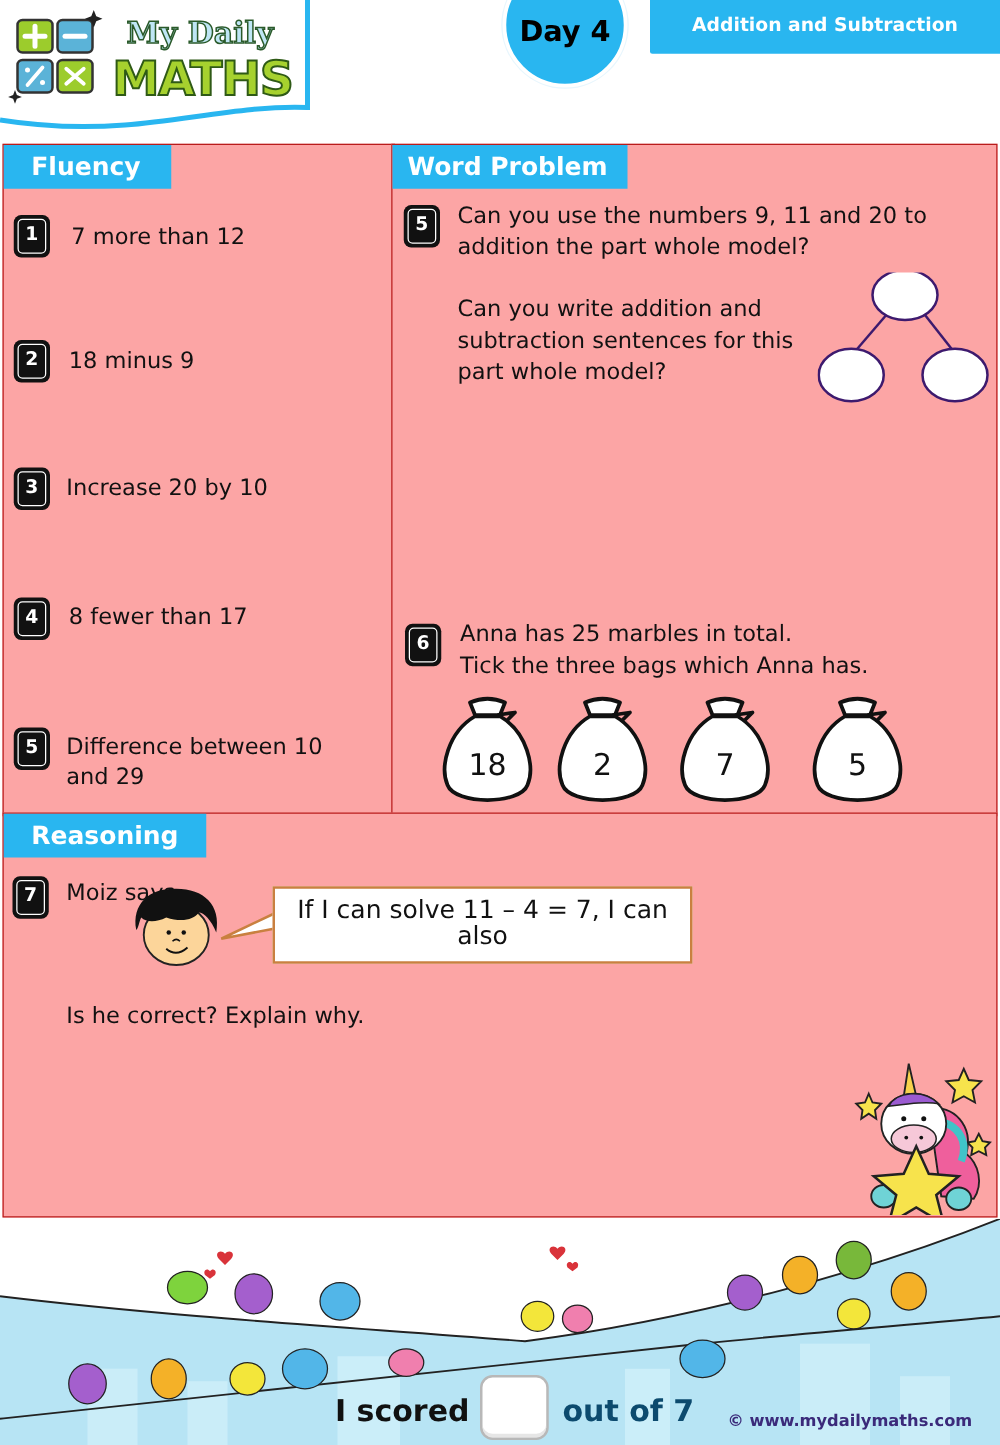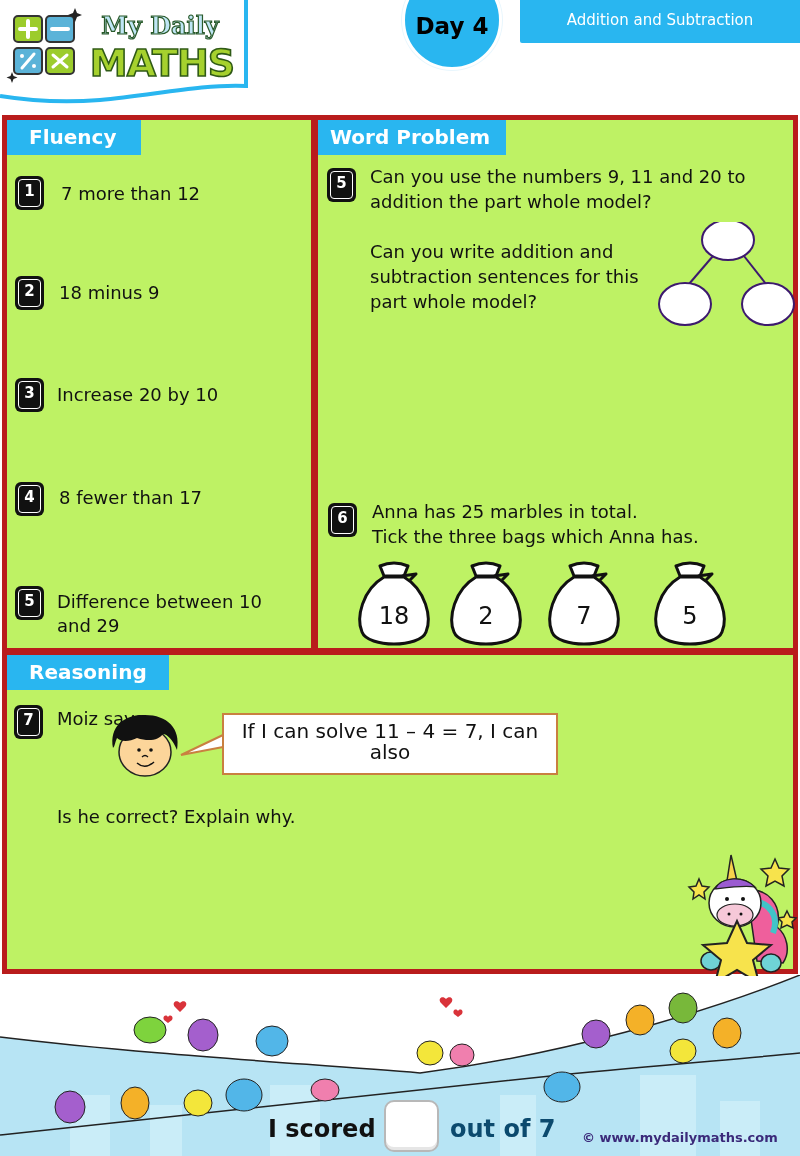--- a/index.html
+++ b/index.html
@@ -8,24 +8,24 @@
 
   
   .header { position: absolute; left: 0; top: 0; width: 800px; height: 110px; }
   .logo-panel { position: absolute; left: 0; top: 0; width: 250px; height: 106px; }
   .logo-panel svg { position: absolute; left: 0; top: 0; }
   .week-bar { position: absolute; left: 246px; top: 0; width: 170px; height: 43px; background: #29b6f0; }
   .week-label { position: absolute; left: 14px; top: 9px; font-size: 18px; font-weight: bold; color: #fff; }
   .day-circle { position: absolute; left: 402px; top: -30px; width: 100px; height: 100px; border-radius: 50%; background: #29b6f0; border: 3px solid #fff; box-shadow: 0 0 0 1px #e8f6fd; }
   .day-label { position: absolute; left: 0; right: 0; top: 40px; text-align: center; font-size: 23px; font-weight: bold; color: #000000; }
   .topic-bar { position: absolute; left: 520px; top: 0; width: 280px; height: 43px; background: #29b6f0; border-bottom-left-radius: 2px; }
-  .topic-label { position: absolute; left: 0; right: 0; top: 11px; text-align: center; font-size: 15px; font-weight: normal; color: #fff; }
-
-  
-  .panel { position: absolute; border: 5px solid #b91c1c; background: #bef264; }
+  .topic-label { position: absolute; left: 0; right: 0; top: 11px; text-align: center; font-size: 15px; font-weight: bold; color: #fff; }
+
+  
+  .panel { position: absolute; border: 1px solid #b91c1c; background: #fca5a5; }
   .panel-fluency { left: 2px; top: 115px; width: 314px; height: 538px; }
   .panel-word { left: 313px; top: 115px; width: 485px; height: 538px; }
   .panel-reasoning { left: 2px; top: 650px; width: 796px; height: 324px; }
 
   .section-tab { position: absolute; left: 0; top: 0; height: 35px; background: #29b6f0; color: #fff; font-size: 20px; font-weight: bold; padding: 5px 22px 0 22px; white-space: nowrap; }
   .tab-fluency { width: 134px; }
   .tab-word { width: 188px; padding-left: 12px; padding-right: 10px; }
   .tab-reasoning { width: 162px; }
 
   .qnum { position: absolute; width: 29px; height: 34px; background: #111; border-radius: 6px; color: #fff; font-size: 15px; font-weight: bold; text-align: center; line-height: 30px; }

